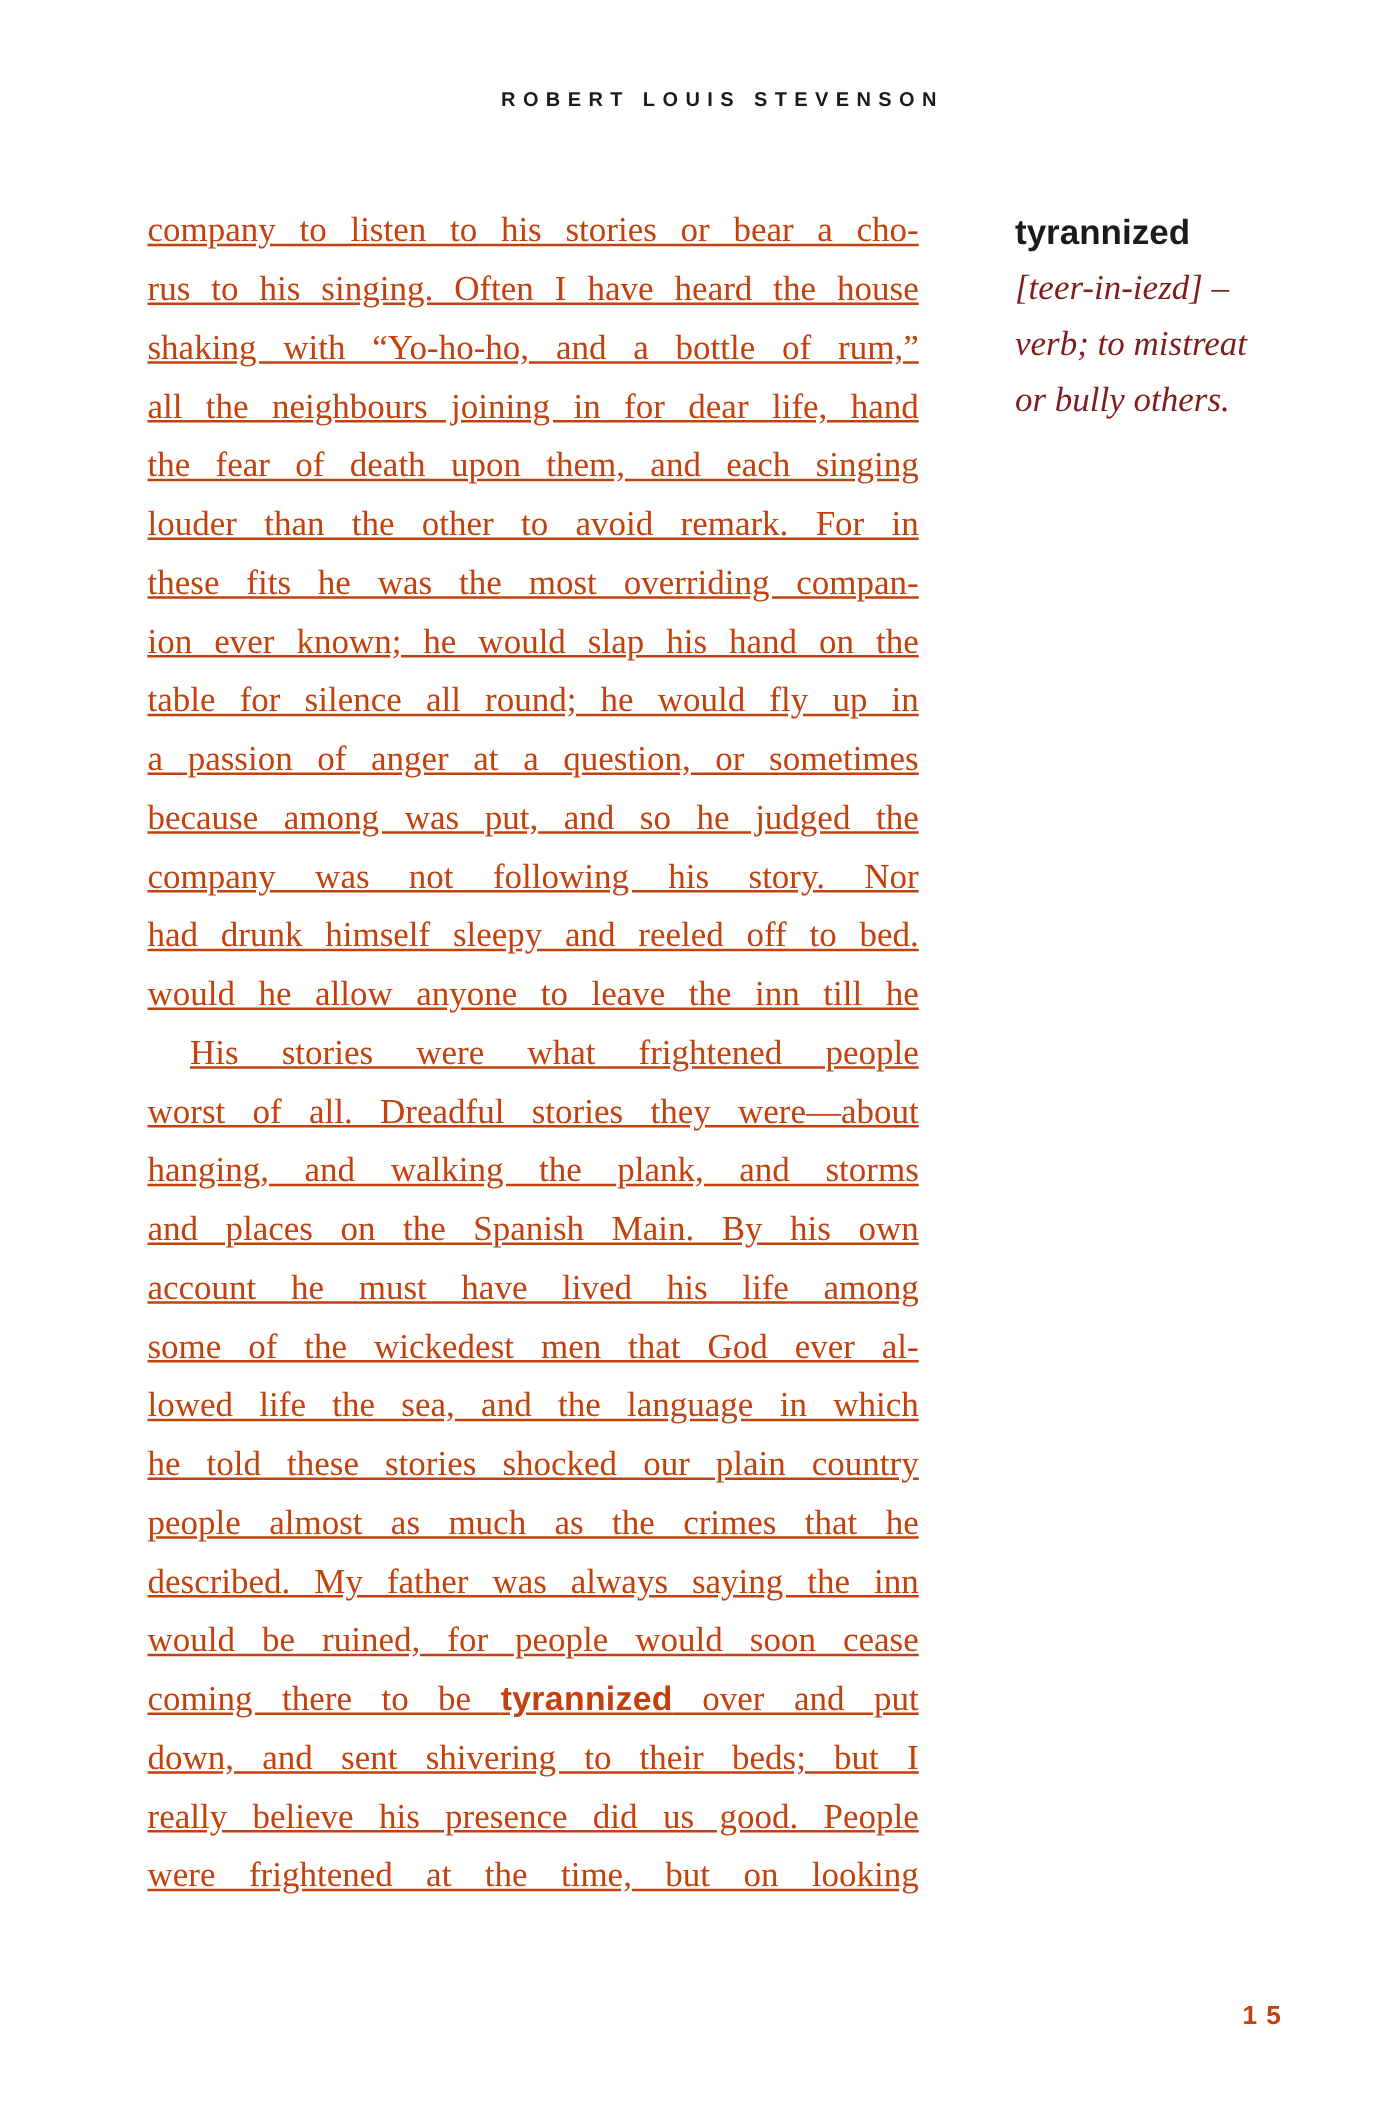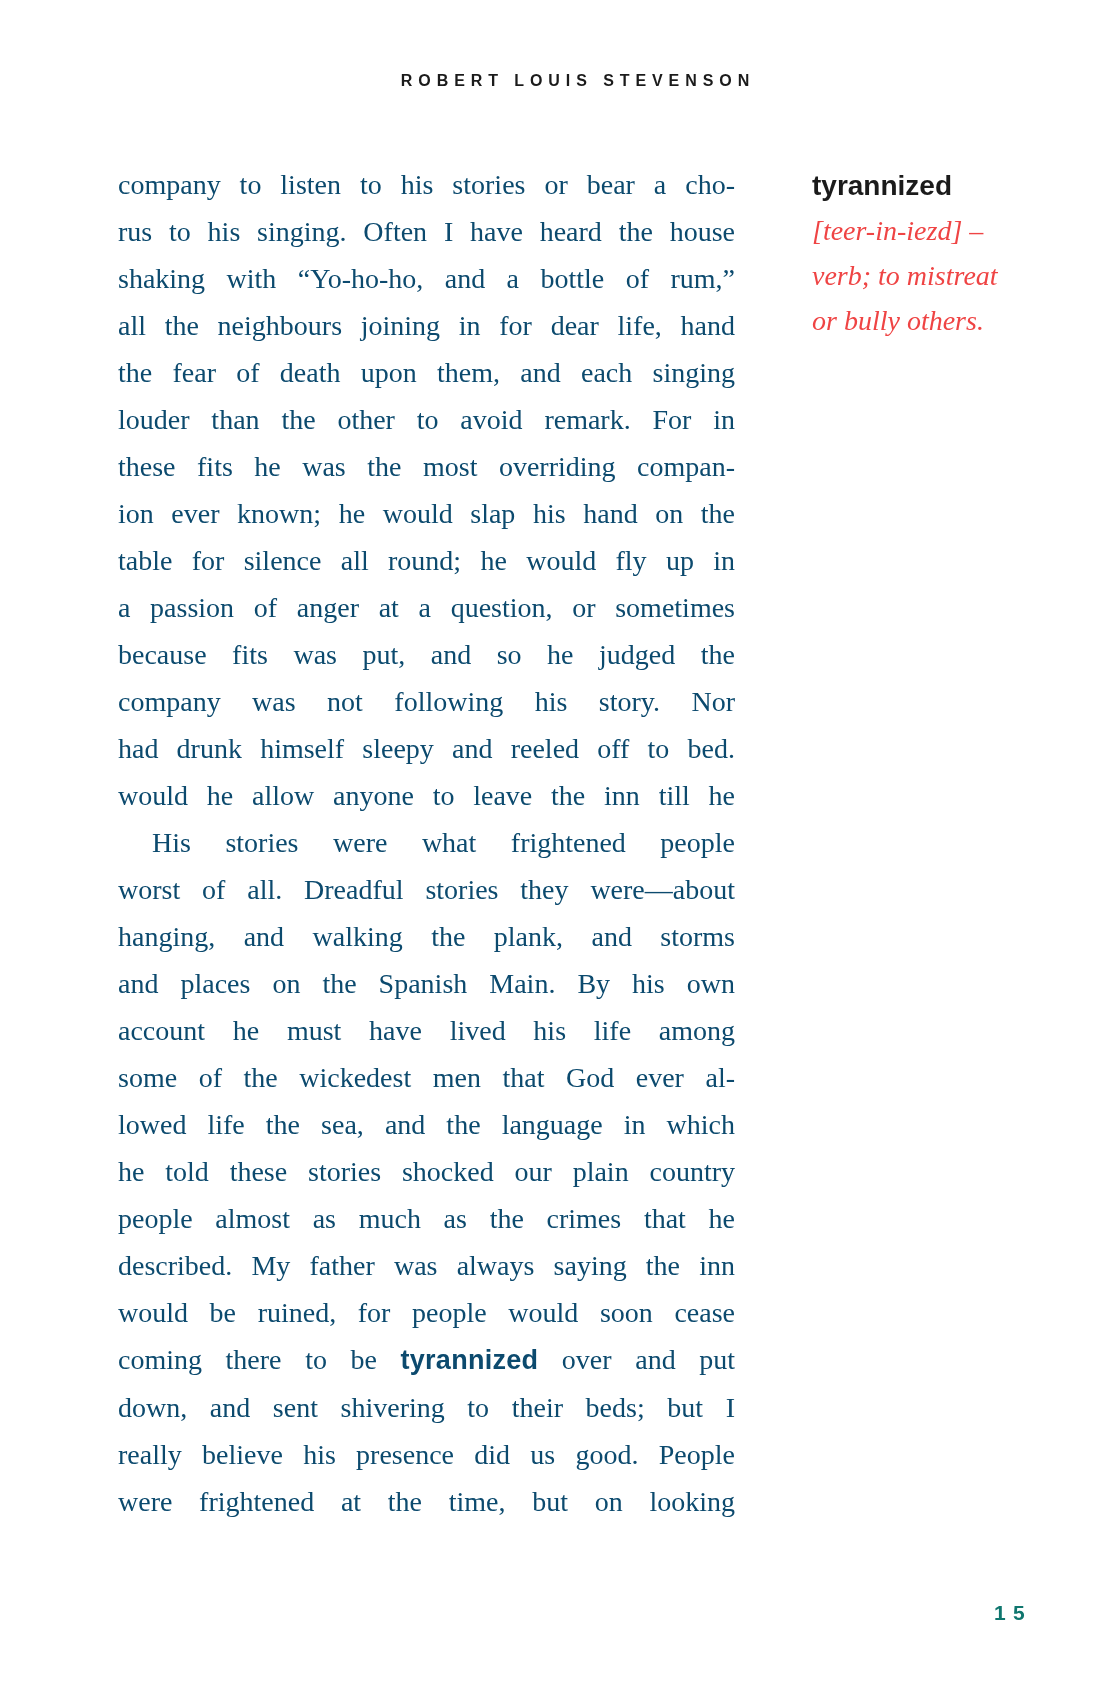--- a/index.html
+++ b/index.html
@@ -31,21 +31,22 @@
     top: 161px;
     width: 617px;
   }
   .line {
     font-family: "Liberation Serif", serif;
     font-size: 28px;
     line-height: 47px;
     text-align: justify;
     text-align-last: justify;
     white-space: normal;
-    color: #0c4a6e;
+    color: #c2410c;
+    text-decoration: underline;
   }
   .line.indent { padding-left: 34px; }
   .keyword {
     font-family: "Liberation Sans", sans-serif;
     font-weight: 700;
     font-size: 27px;
     letter-spacing: 0.01em;
   }
   .sidebar {
     position: absolute;
@@ -58,52 +59,52 @@
     font-weight: 700;
     font-size: 28px;
     line-height: 45px;
     color: #1b1b1b;
   }
   .sidebar .def-line {
     font-family: "Liberation Serif", serif;
     font-style: italic;
     font-size: 28px;
     line-height: 45px;
-    color: #ef4444;
+    color: #7f1d1d;
   }
   .page-number {
     position: absolute;
     top: 1601px;
     right: 68px;
     font-family: "Liberation Sans", sans-serif;
     font-weight: 700;
     font-size: 21px;
     letter-spacing: 0.35em;
-    color: #0f766e;
+    color: #c2410c;
   }
 </style>
 </head>
 <body>
 
 <div class="page">
 
   <div class="running-header">ROBERT LOUIS STEVENSON</div>
 
   <div class="body-col" id="body-col">
       <div class="line">company to listen to his stories or bear a cho-</div>
       <div class="line">rus to his singing. Often I have heard the house</div>
       <div class="line">shaking with “Yo-ho-ho, and a bottle of rum,”</div>
       <div class="line">all the neighbours joining in for dear life, hand</div>
       <div class="line">the fear of death upon them, and each singing</div>
       <div class="line">louder than the other to avoid remark. For in</div>
       <div class="line">these fits he was the most overriding compan-</div>
       <div class="line">ion ever known; he would slap his hand on the</div>
       <div class="line">table for silence all round; he would fly up in</div>
       <div class="line">a passion of anger at a question, or sometimes</div>
-      <div class="line">because fits was put, and so he judged the</div>
+      <div class="line">because among was put, and so he judged the</div>
       <div class="line">company was not following his story. Nor</div>
       <div class="line">had drunk himself sleepy and reeled off to bed.</div>
       <div class="line">would he allow anyone to leave the inn till he</div>
       <div class="line indent">His stories were what frightened people</div>
       <div class="line">worst of all. Dreadful stories they were—about</div>
       <div class="line">hanging, and walking the plank, and storms</div>
       <div class="line">and places on the Spanish Main. By his own</div>
       <div class="line">account he must have lived his life among</div>
       <div class="line">some of the wickedest men that God ever al-</div>
       <div class="line">lowed life the sea, and the language in which</div>

